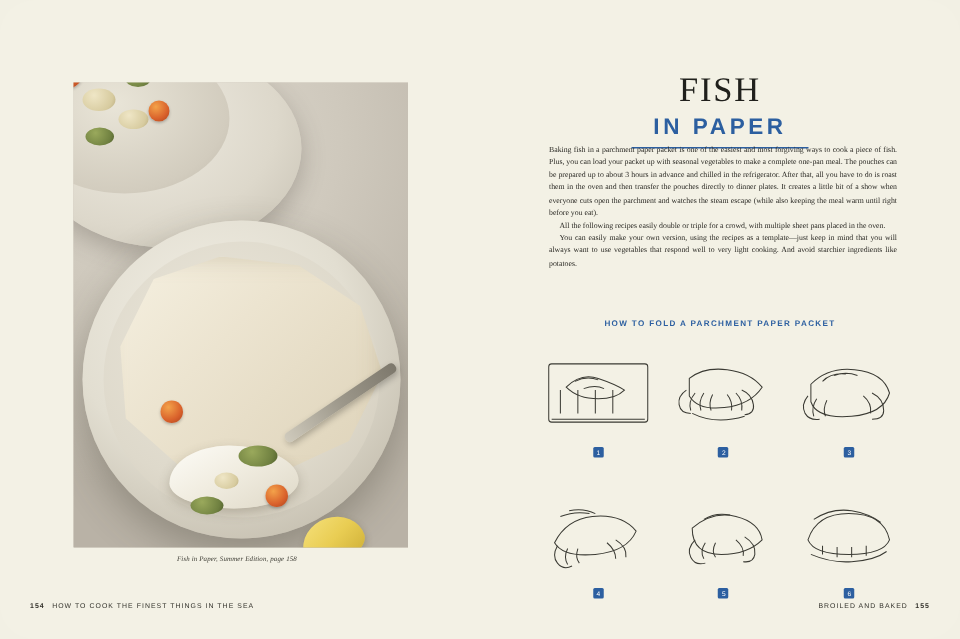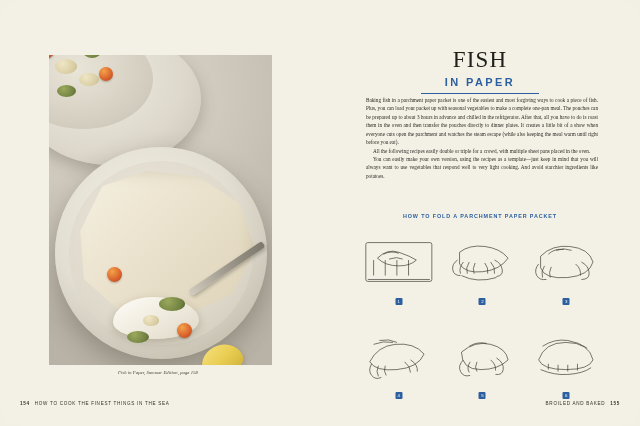--- a/index.html
+++ b/index.html
@@ -146,21 +146,21 @@
   .chap-title {
     font-family: "Liberation Serif", serif;
     font-size: 23px;
     letter-spacing: 1.2px;
     color: #20201c;
     line-height: 1;
   }
   .chap-sub {
     margin-top: 5px;
     font-family: "Liberation Sans", sans-serif;
-    font-size: 11px;
+    font-size: 15px;
     letter-spacing: 2.4px;
     color: #2c5fa0;
     font-weight: 600;
   }
   .rule {
     margin: 5px auto 0;
     width: 118px;
     height: 1px;
     background: #2c5fa0;
   }

